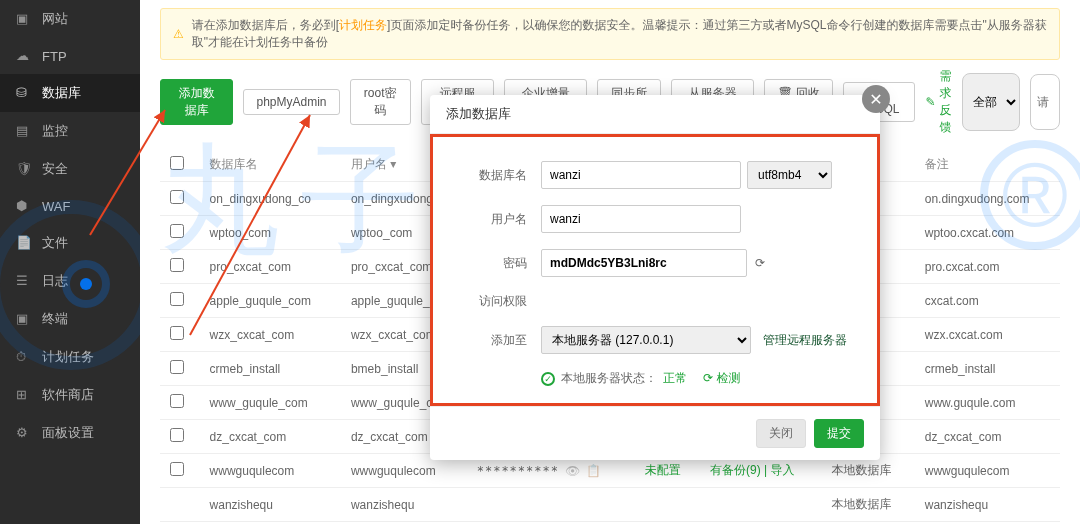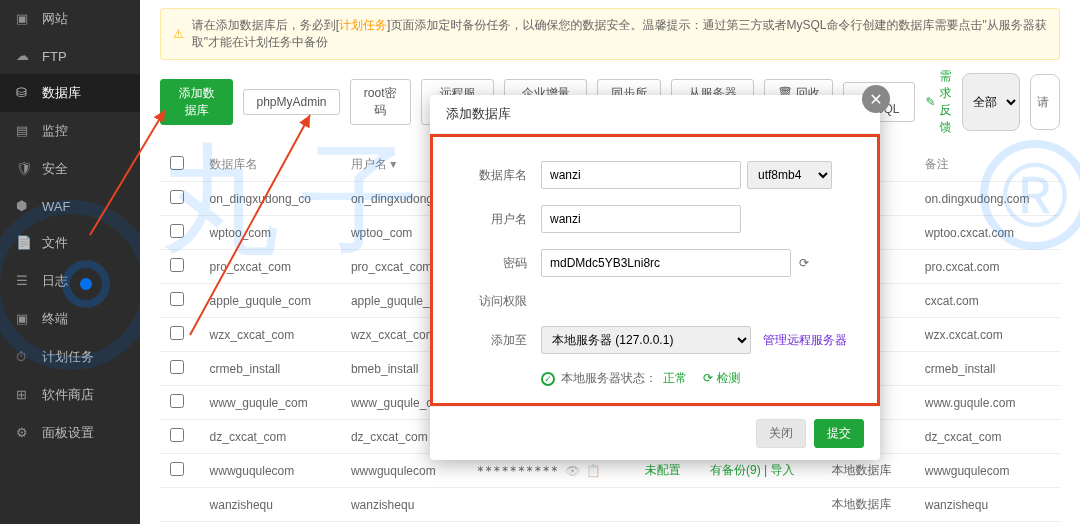--- a/index.html
+++ b/index.html
@@ -40,21 +40,21 @@
 .modal-title { padding: 10px 16px; font-size: 13px; color: #333; border-bottom: 1px solid #eee; }
 .modal-close { position: absolute; right: -10px; top: -10px; width: 28px; height: 28px; background: #888; color: #fff; border-radius: 50%; display: flex; align-items: center; justify-content: center; cursor: pointer; font-size: 16px; }
 .modal-body { padding: 24px 28px 16px; font-size: 12px; }
 .form-row { display: flex; align-items: center; margin-bottom: 16px; }
 .form-label { width: 80px; text-align: right; color: #666; padding-right: 14px; }
 .form-input { flex: 1; border: 1px solid #ccc; padding: 6px 8px; font-size: 12px; border-radius: 2px; }
 .form-input-short { width: 200px; flex: none; }
 .form-select { border: 1px solid #ccc; padding: 5px 6px; font-size: 12px; border-radius: 2px; }
 .charset-select { width: 85px; margin-left: 6px; }
 .refresh-icon { margin-left: 8px; cursor: pointer; opacity: 0.6; }
-.manage-link { color: #6d28d9; margin-left: 12px; cursor: pointer; }
+.manage-link { color: #14532d; margin-left: 12px; cursor: pointer; }
 .status-row { display: flex; align-items: center; gap: 6px; padding-left: 80px; color: #666; font-size: 12px; }
 .status-row .ok { color: #20a53a; }
 .status-dot { width: 14px; height: 14px; border-radius: 50%; border: 2px solid #20a53a; display: inline-flex; align-items: center; justify-content: center; font-size: 9px; color: #20a53a; }
 .modal-footer { padding: 12px 16px; border-top: 1px solid #eee; display: flex; justify-content: flex-end; gap: 8px; }
 .btn-gray { background: #e7e7e7; color: #666; border-color: #ddd; }
 
 
 .arrow-svg { position: absolute; pointer-events: none; }
 
 
@@ -279,21 +279,21 @@
       <div class="form-label">数据库名</div>
       <input class="form-input form-input-short" value="wanzi" style="">
       <select class="form-select charset-select"><option>utf8mb4</option></select>
     </div>
     <div class="form-row">
       <div class="form-label">用户名</div>
       <input class="form-input form-input-short" value="wanzi" style="">
     </div>
     <div class="form-row">
       <div class="form-label">密码</div>
-      <input class="form-input" style="width: 250px; flex: 0 0 auto;" value="mdDMdc5YB3Lni8rc">
+      <input class="form-input" style="width: 206px; flex: 0 0 auto; font-weight: bold;" value="mdDMdc5YB3Lni8rc">
       <span class="refresh-icon">⟳</span>
     </div>
     <div class="form-row">
       <div class="form-label">访问权限</div>
     </div>
     <div class="form-row">
       <div class="form-label">添加至</div>
       <select class="form-select" style="width:210px"><option>本地服务器 (127.0.0.1)</option></select>
       <span class="manage-link">管理远程服务器</span>
     </div>

